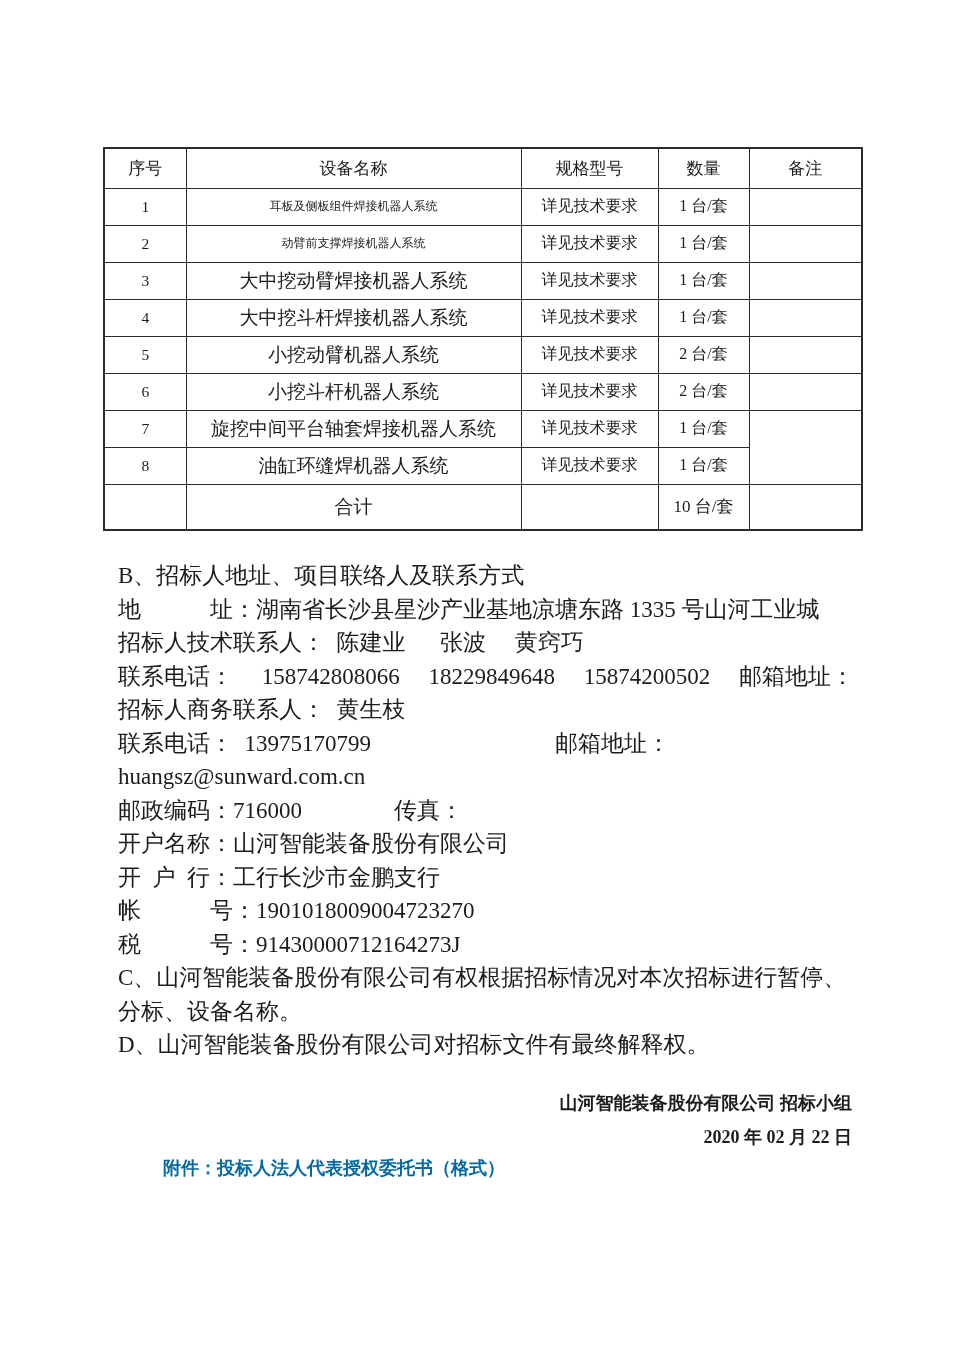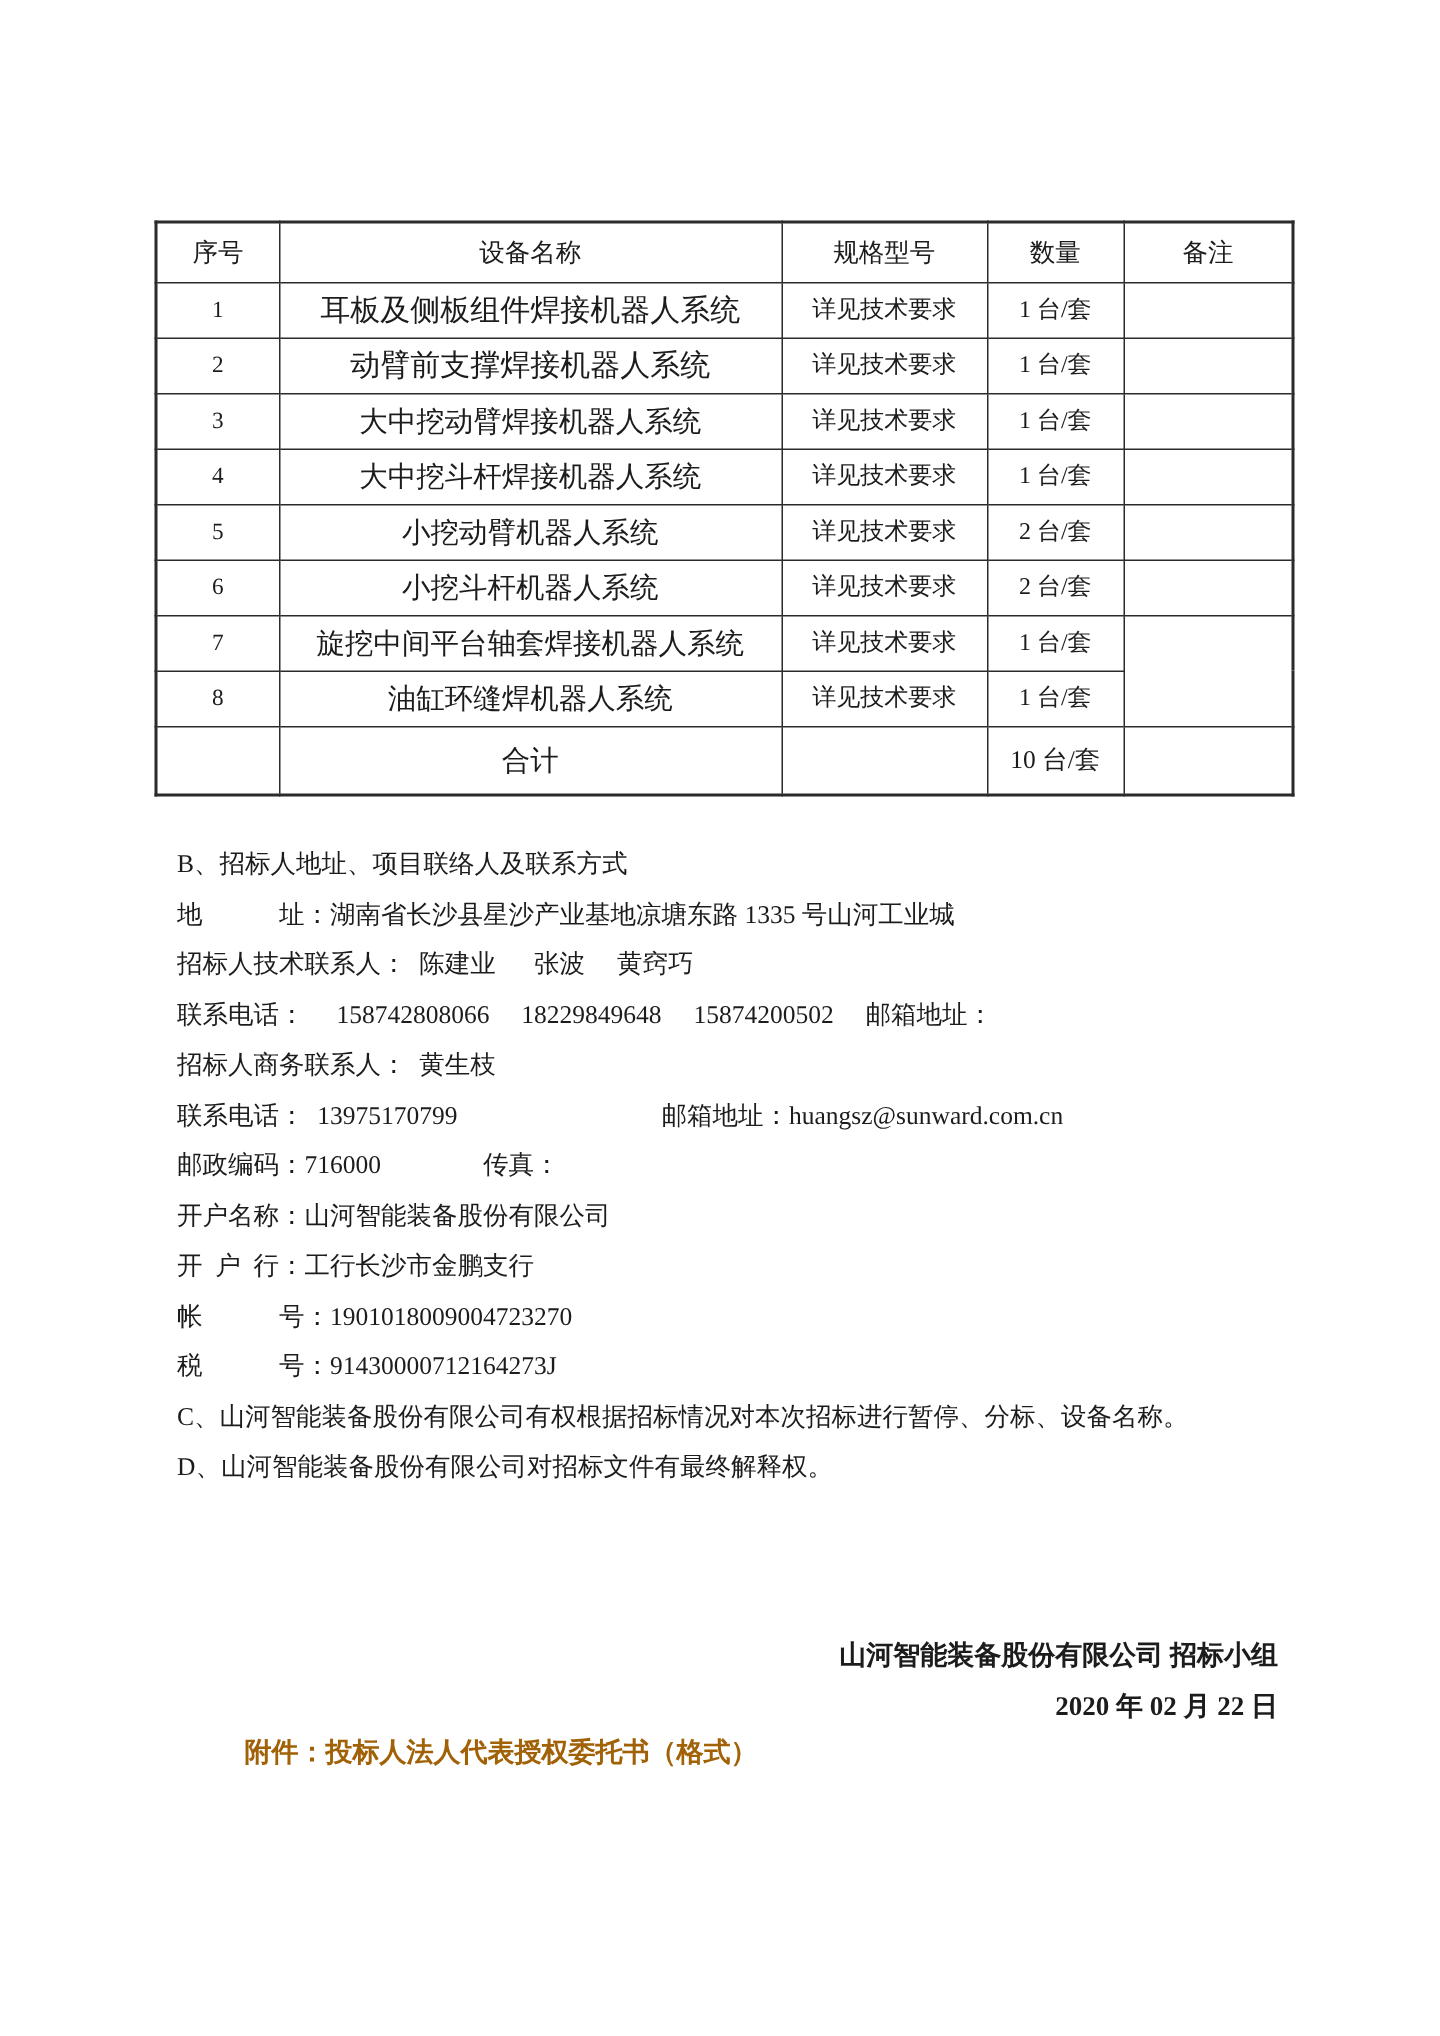--- a/index.html
+++ b/index.html
@@ -29,37 +29,37 @@
     vertical-align: middle;
     padding: 0 2px;
     font-weight: normal;
     overflow: hidden;
   }
   table.equip thead tr { height: 40px; }
   table.equip thead th { font-size: 17px; }
   table.equip tr.row { height: 37px; }
   table.equip tr.total-row { height: 46px; }
   .cell-no   { font-size: 15.5px; }
-  .sz-s .cell-name { font-size: 20px; }
+  .sz-s .cell-name { font-size: 12px; }
   .sz-l .cell-name { font-size: 19px; margin-left: 40px; }
   .cell-spec { font-size: 16px; }
   .cell-qty  { font-size: 16px; }
   .total-label { font-size: 19px; }
   .total-qty   { font-size: 17px; }
 
   
   .textblock {
     position: absolute;
     left: 118px;
     top: 559px;
     width: 740px;
   }
   .textblock p {
     margin: 0;
-    font-size: 17px;
+    font-size: 23px;
     line-height: 33.5px;
     white-space: pre-wrap;
   }
 
   
   .signature {
     position: absolute;
     top: 1086px;
     right: 108px;
     text-align: right;
@@ -68,21 +68,21 @@
     line-height: 34px;
   }
 
   
   .attachment {
     position: absolute;
     left: 118px;
     top: 1156px;
     font-weight: bold;
     font-size: 18px;
-    color: #a16207;
+    color: #0369a1;
     white-space: pre-wrap;
     padding-left: 45px;
   }
 </style>
 </head>
 <body>
 
 <div class="page">
 
   <table class="equip">

